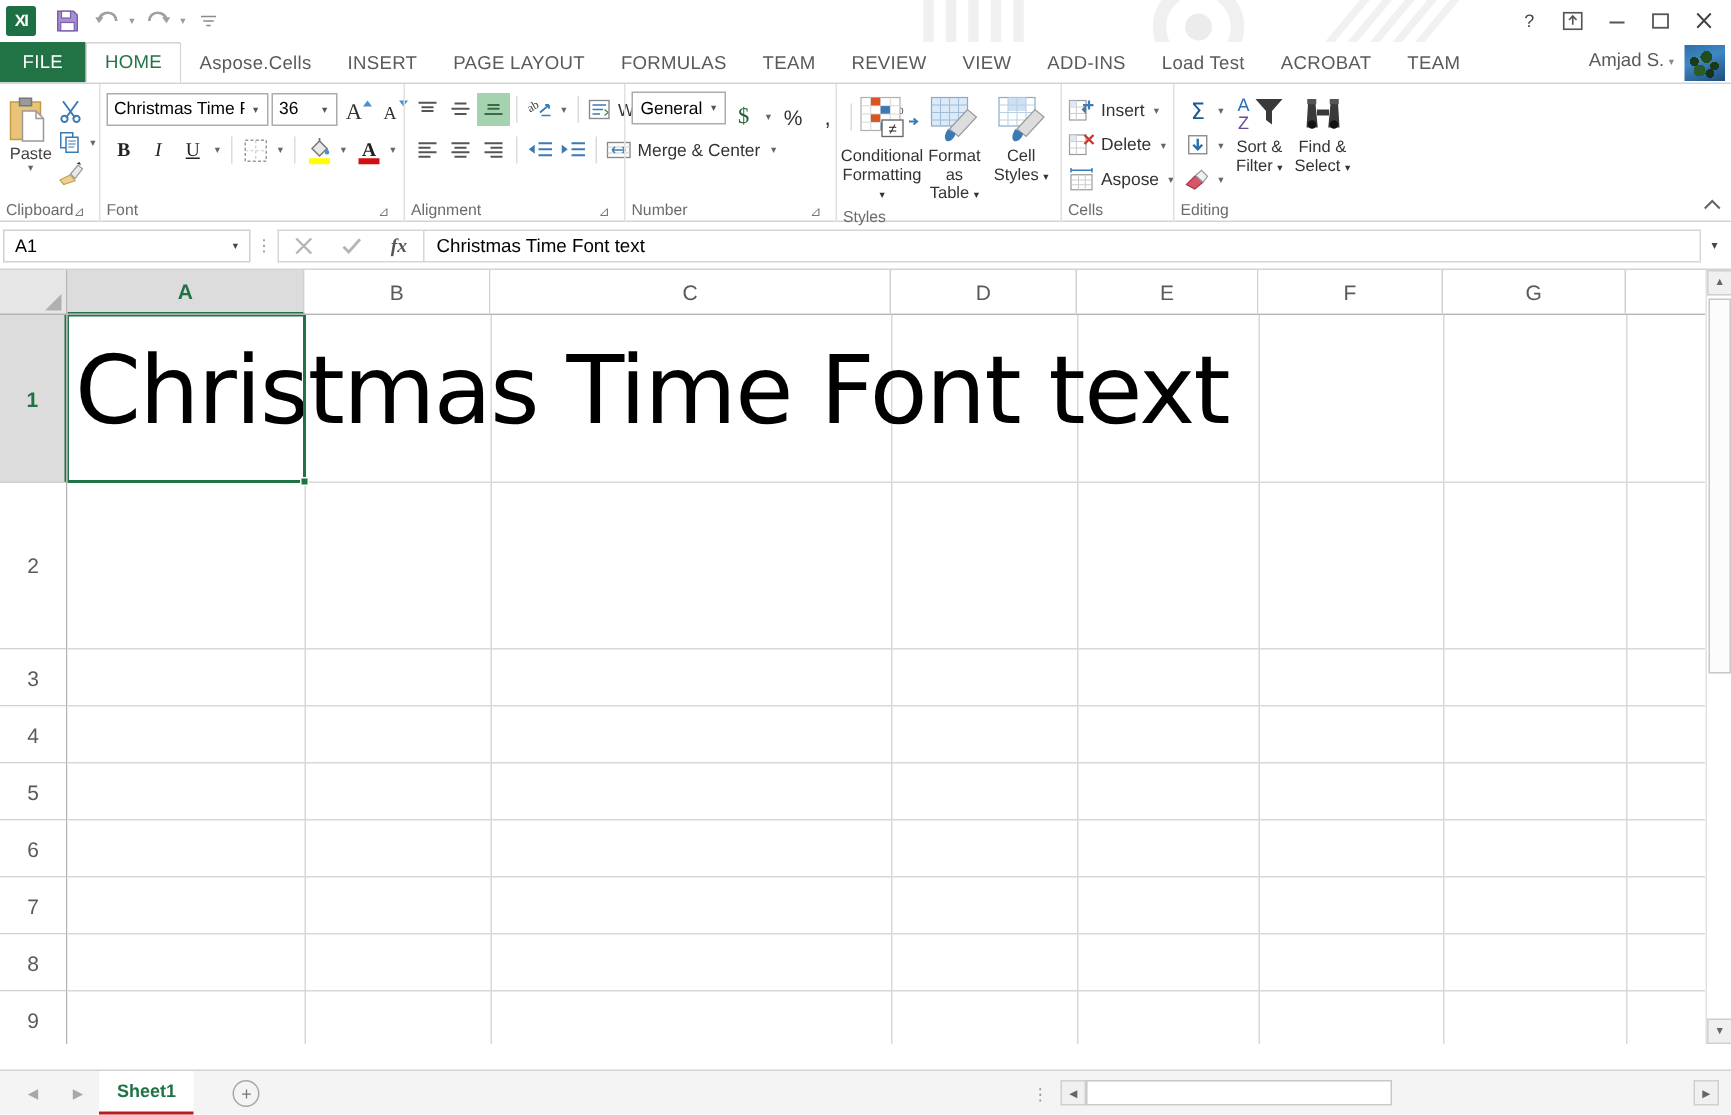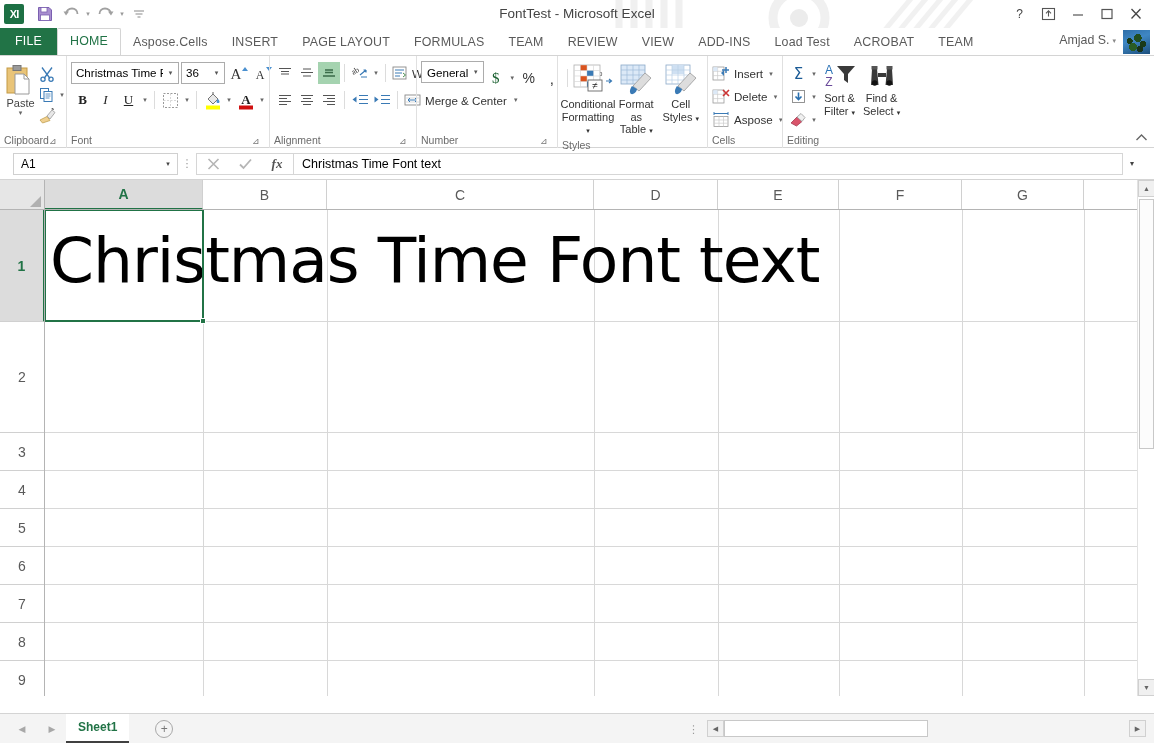--- a/index.html
+++ b/index.html
@@ -151,21 +151,21 @@
   .cell-lbl { font-size:11.6px; color:#333; }
 
   
   .g-edit { width:125px; }
   .edit-left { display:flex; flex-direction:column; }
   .edit-ic-row { display:flex; align-items:center; height:23px; }
 
   .ribbon-collapse { position:absolute; right:6px; bottom:2px; font-size:11px; color:#666; cursor:pointer; }
 
   
-  .fbar { height:31px; background:#fff; display:flex; align-items:center; flex:none; padding:3px 13px; gap:0; }
+  .fbar { height:31px; background:#fff; display:flex; align-items:center; flex:none; padding:3px 2px; gap:0; }
   .namebox {
     width:165px; height:22px; border:1px solid #d0d0d0; background:#fff; display:flex;
     align-items:center; font-size:12px; color:#000; padding-left:7px; cursor:text;
   }
   .namebox-car { margin-left:auto; width:18px; text-align:center; font-size:7px; color:#444; cursor:pointer;}
   .fbar-dots { width:18px; text-align:center; color:#999; font-size:11px; letter-spacing:0; cursor:pointer;}
   .fbar-btns { display:flex; align-items:center; border:1px solid #d6d6d6; border-right:none; height:22px; background:#fff;}
   .fbar-ic { width:32px; height:20px; display:flex; align-items:center; justify-content:center; cursor:pointer; }
   .fbar-input {
     flex:1; height:22px; border:1px solid #d6d6d6; background:#fff; display:flex;
@@ -236,21 +236,21 @@
 
   
   .statusbar {
     height:30px; background:#f4f4f4; border-top:1px solid #d4d4d4;
     display:flex; align-items:center; flex:none; position:relative;
   }
   .sheetnav { display:flex; align-items:center; padding-left:14px; gap:14px; }
   .navarrow { color:#a8a8a8; font-size:9px; cursor:pointer; width:16px; text-align:center;}
   .sheettab {
     height:29px; line-height:27px; padding:0 12px; font-size:12px; font-weight:bold;
-    color:#217346; background:#fff; border-bottom:2px solid #404040; cursor:pointer;
+    color:#217346; background:#fff; border-bottom:2px solid #b91c1c; cursor:pointer;
     margin-left:6px;
   }
   .addsheet {
     width:18px; height:18px; border-radius:50%; border:1px solid #a8a8a8; color:#777;
     display:flex; align-items:center; justify-content:center; font-size:12px;
     margin-left:26px; cursor:pointer; line-height:1;
   }
   .hs-dots { position:absolute; left:688px; top:9px; color:#999; font-size:11px; cursor:pointer;}
   .hscroll {
     position:absolute; left:707px; right:8px; top:5px; height:19px; display:flex; align-items:center;
@@ -298,21 +298,20 @@
             <path d="M14,8.5 L16.5,4.5 L11,4.5 z" fill="#a0a0a0"></path>
           </svg>
       </div>
       <div class="qat-cb">▾</div>
       <div class="qat-btn">
         <svg width="12" height="12" viewBox="0 0 12 12">
             <path d="M1,3 h10 M2.5,6 h7 M4.5,9 h3" stroke="#8a8a8a" stroke-width="1.1"></path>
           </svg>
       </div>
     </div>
-    <div class="title-text">FontTest - Microsoft Excel</div>
     <div class="win-ctrls">
       <div class="win-btn">
         <svg width="13" height="14" viewBox="0 0 13 14">
             <text x="6.5" y="11" text-anchor="middle" font-size="12" font-family="Liberation Sans, sans-serif" fill="#444">?</text>
           </svg>
       </div>
       <div class="win-btn">
         <svg width="15" height="14" viewBox="0 0 15 14">
             <rect x="1.5" y="1.5" width="12" height="11" fill="none" stroke="#555" stroke-width="1.1"></rect>
             <path d="M7.5,9.5 L7.5,4 M5,6.3 L7.5,3.7 L10,6.3" fill="none" stroke="#555" stroke-width="1.1"></path>

